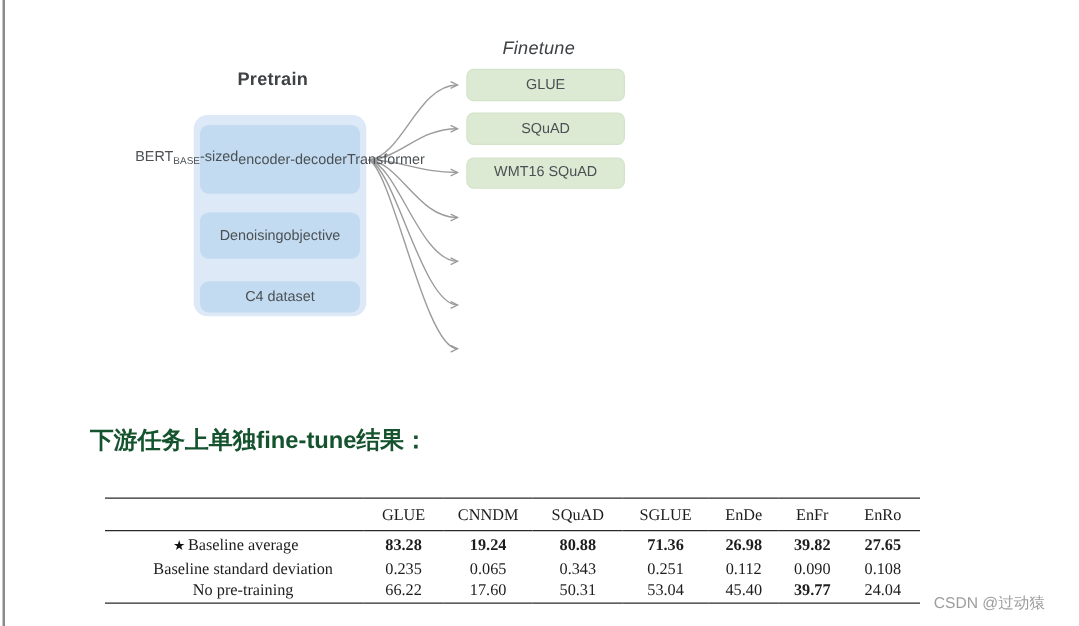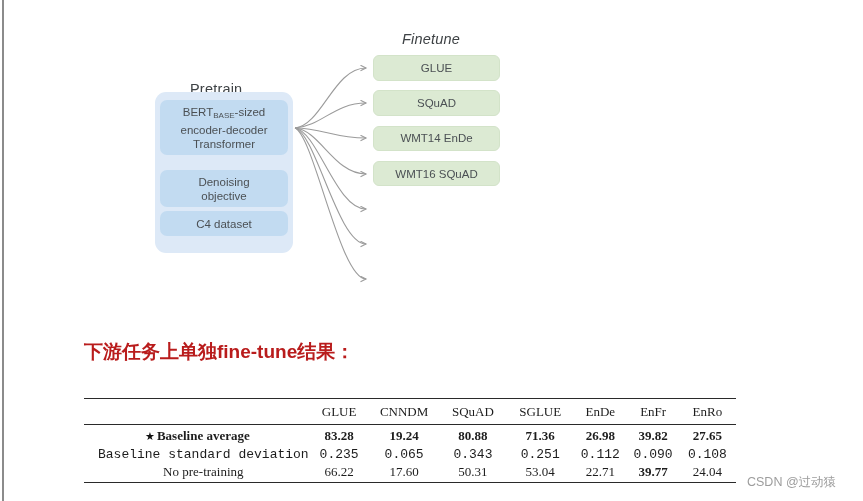--- a/index.html
+++ b/index.html
@@ -15,45 +15,45 @@
     width:2px; height:501px;
     background:#8b8b8b;
   }
 
   
   .diagram-title {
     position:absolute;
     font-size:14.5px; color:#3e4245;
     letter-spacing:0.2px;
   }
-  .pretrain-title { left:190px; top:81px; }
+  .pretrain-title { left:190px; top:56px;font-weight:bold; }
   .finetune-title { left:402px; top:31px;font-style:italic; }
 
   .pretrain-group {
     position:absolute; left:155px; top:92px;
     width:138px; height:161px;
     background:#dde9f7;
     border-radius:11px;
     box-sizing:border-box;
     padding:8px 5px 0 5px;
   }
   .pre-box {
     background:#c2dbf1;
     border-radius:7px;
     color:#4b5054;
     font-size:11.5px; line-height:14px;
-    display:flex; flex-direction:column;
+    display:flex; flex-direction:row;
     align-items:center; justify-content:center;
     text-align:center;
     box-sizing:border-box;
   }
   .pre-box .bline { white-space:nowrap; }
   .pre-box sub { font-size:8px; vertical-align:-2px; }
   .model-box     { height:55px; margin-bottom:15px; }
-  .objective-box { height:37px; margin-bottom:4px; }
+  .objective-box { height:37px; margin-bottom:18px; }
   .dataset-box   { height:25px; }
 
   .finetune-group {
     position:absolute; left:373px; top:55px;
     display:flex; flex-direction:column; gap:9.8px;
   }
   .task-box {
     width:127px; height:25.5px;
     background:#dcead3;
     border:1px solid #d3e3c9;
@@ -65,23 +65,23 @@
   }
 
   .arrows-svg {
     position:absolute; left:0; top:0;
     width:863px; height:501px;
     pointer-events:none;
   }
 
   
   .section-heading {
-    position:absolute; left:84px; top:339px;
+    position:absolute; left:72px; top:339px;
     font-size:19px; font-weight:bold;
-    color:#b91c1c;
+    color:#14532d;
     white-space:nowrap;
   }
 
   
   .table-wrap {
     position:absolute; left:84px; top:398px;
     width:652px;
   }
   table.results {
     width:100%;
@@ -91,21 +91,21 @@
   }
   table.results thead tr { height:26px; }
   table.results thead th {
     font-weight:normal;
     border-top:1.5px solid #2a2a2a;
     border-bottom:1px solid #2a2a2a;
     text-align:center; vertical-align:middle;
     padding:0;
   }
   table.results tbody tr:nth-child(1) { height:22px; }
-  table.results tbody tr:nth-child(2) { height:16px;font-family:Liberation Mono, monospace; }
+  table.results tbody tr:nth-child(2) { height:16px; }
   table.results tbody tr:nth-child(3) { height:20px; }
   table.results tbody tr:last-child td { border-bottom:1.5px solid #2a2a2a; }
   table.results td {
     text-align:center; vertical-align:middle; padding:0;
   }
   td.label-cell { text-align:left; white-space:nowrap; }
   .row-marker {
     display:inline-block; width:14px;
     font-size:11px; color:#111;
   }
@@ -162,21 +162,20 @@
     <span class="bline">objective</span>
   </div>
   <div class="pre-box dataset-box">
     <span class="bline">C4 dataset</span>
   </div>
 </div>
 
 <div class="finetune-group">
   <div class="task-box">GLUE</div>
   <div class="task-box">SQuAD</div>
-  <div class="task-box">WMT14 EnDe</div>
   <div class="task-box">WMT16 SQuAD</div>
 </div>
 
 <div class="section-heading">下游任务上单独fine-tune结果：</div>
 
 <div class="table-wrap">
   <table class="results">
     <colgroup>
       <col class="c-label">
         <col class="c-glue">
@@ -194,21 +193,21 @@
         <th>CNNDM</th>
         <th>SQuAD</th>
         <th>SGLUE</th>
         <th>EnDe</th>
         <th>EnFr</th>
         <th>EnRo</th>
       </tr>
     </thead>
     <tbody>
       <tr>
-        <td class="label-cell"><span class="row-marker">★</span><span class="bold" style="font-weight:bold">Baseline average</span></td>
+        <td class="label-cell"><span class="row-marker">★</span><span class="bold" style="font-weight:normal">Baseline average</span></td>
         <td class="bold">83.28</td>
         <td class="bold">19.24</td>
         <td class="bold">80.88</td>
         <td class="bold">71.36</td>
         <td class="bold">26.98</td>
         <td class="bold">39.82</td>
         <td class="bold">27.65</td>
       </tr>
       <tr>
         <td class="label-cell"><span class="row-marker"></span><span>Baseline standard deviation</span></td>
@@ -219,21 +218,21 @@
         <td>0.112</td>
         <td>0.090</td>
         <td>0.108</td>
       </tr>
       <tr>
         <td class="label-cell"><span class="row-marker"></span><span>No pre-training</span></td>
         <td>66.22</td>
         <td>17.60</td>
         <td>50.31</td>
         <td>53.04</td>
-        <td>22.71</td>
+        <td>45.40</td>
         <td class="bold">39.77</td>
         <td>24.04</td>
       </tr>
     </tbody>
   </table>
 </div>
 
 <div class="watermark">CSDN @过动猿</div>
 
 </body></html>

